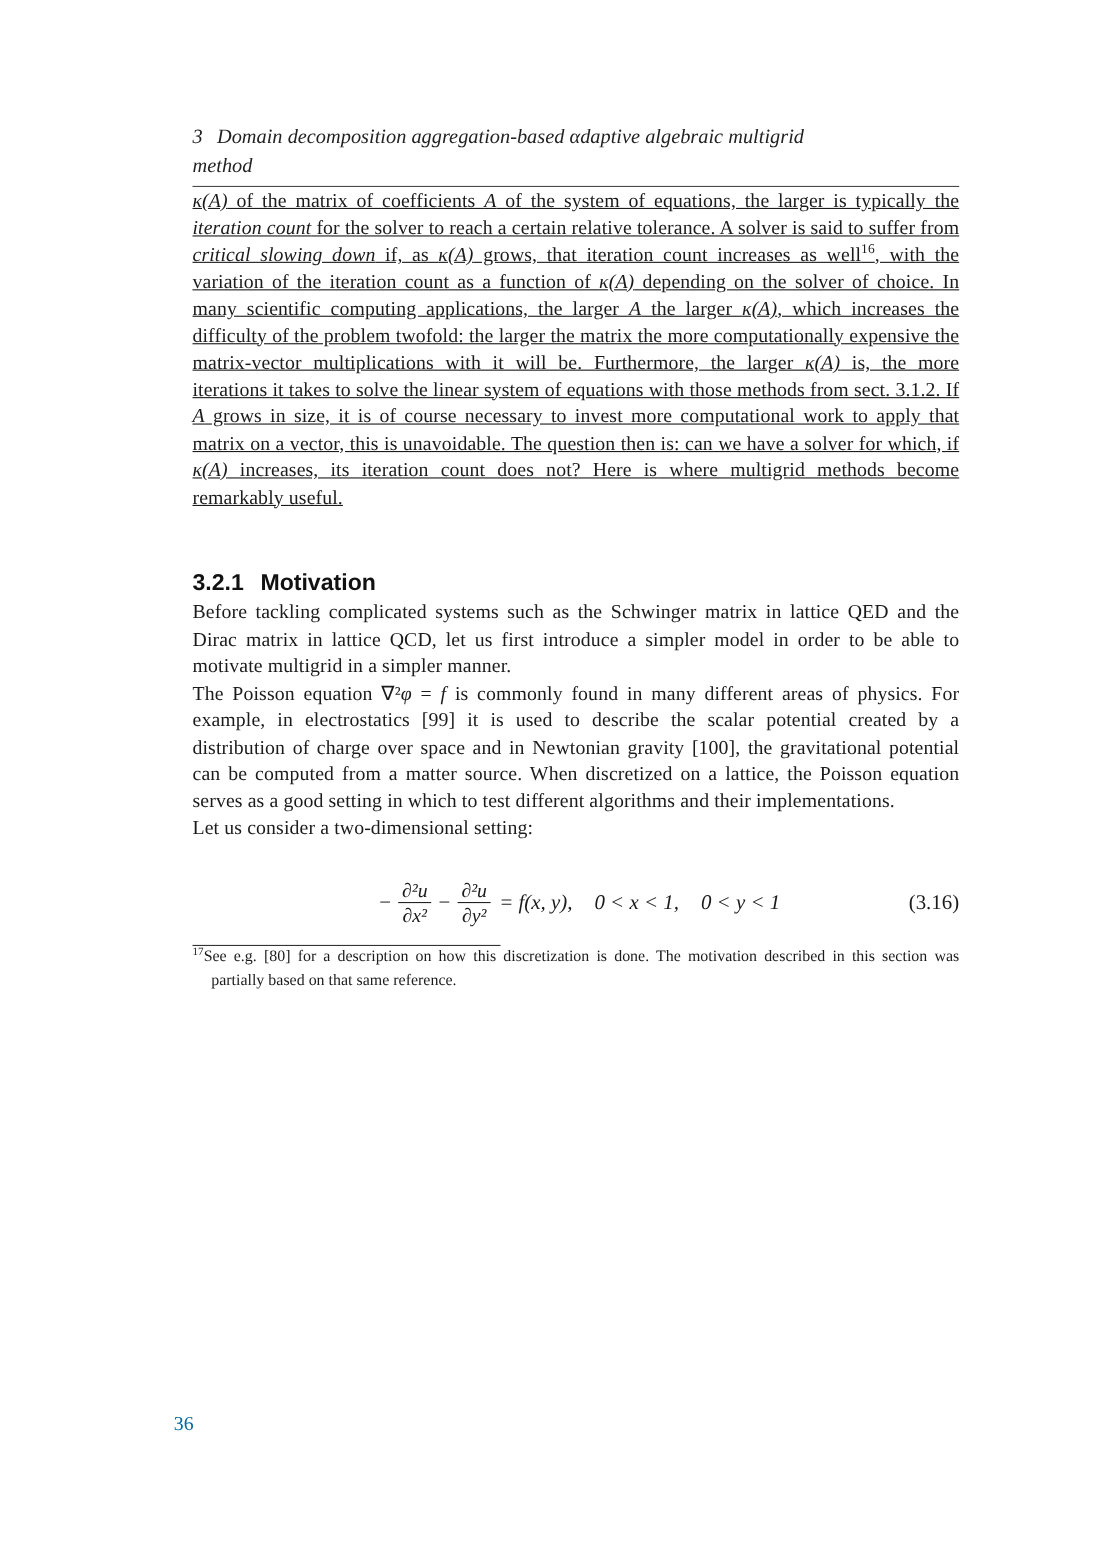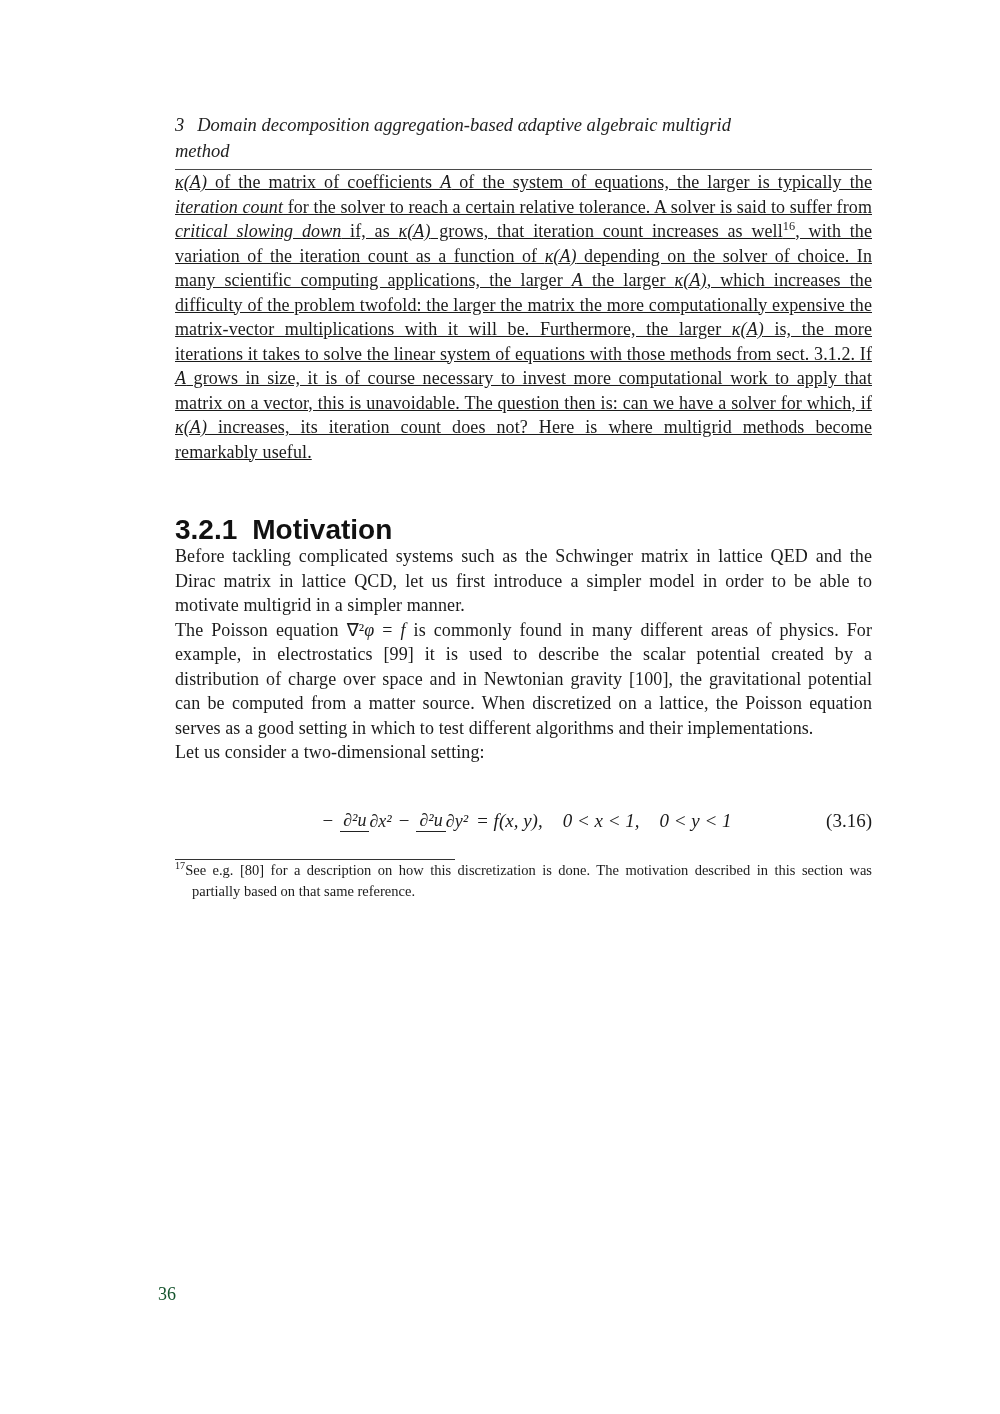--- a/index.html
+++ b/index.html
@@ -42,41 +42,42 @@
   .p6{margin-top:13px;}
 
   .seg-i,.seg-m{font-style:italic;}
   .seg-sup{font-size:68%;vertical-align:super;line-height:0;}
 
   
   .section-heading{
     margin-top:52px;
     font-family:"Liberation Sans", sans-serif;
     font-weight:bold;
-    font-size:28px;
+    font-size:21px;
     line-height:28px;
     color:#111;
   }
   .section-heading .num{margin-right:15px;}
 
   
   .eq-row{
     margin-top:26px;
     position:relative;
     height:60px;
     display:flex;
     align-items:center;
     justify-content:center;
     font-size:19px;
     font-style:italic;
     color:#1b1b1b;
   }
   .eq-minus{margin:0 7px;font-style:normal;}
   .frac{
     display:inline-flex;
+    flex-direction:column;
     text-align:center;
     font-size:18px;
     line-height:20px;
   }
   .frac .num{border-bottom:1.2px solid #222;padding:0 3px 1px 3px;}
   .frac .den{padding-top:1px;font-style:italic;}
   .eq-rhs{margin-left:8px;}
   .eq-cond{margin-left:20px;}
   .eq-number{
     position:absolute;right:0;top:50%;
@@ -97,21 +98,21 @@
     line-height:21.5px;
     padding-left:17px;
     text-indent:-17px;
     hyphens:none;
   }
   .footnote.first{margin-top:7px;}
   .fn-marker{font-size:70%;vertical-align:super;line-height:0;}
 
   .page-number{
     position:absolute;left:158px;top:1284px;
-    font-size:18px;color:#14532d;
+    font-size:18px;color:#0369a1;
   }
 </style>
 </head>
 <body>
 
 <div class="page">
   <div class="content">
 
     <div class="running-header">
       <div><span class="chapter-number">3</span><span>Domain decomposition aggregation-based αdaptive algebraic multigrid</span></div>

